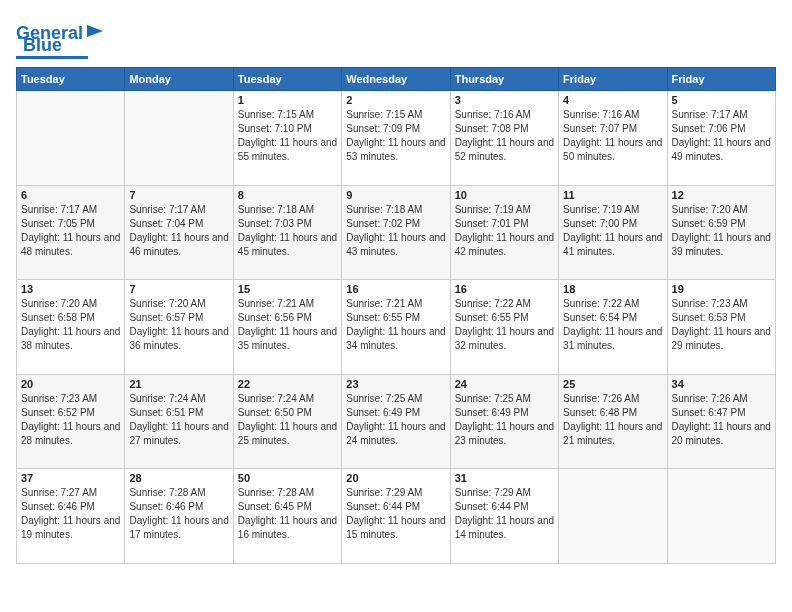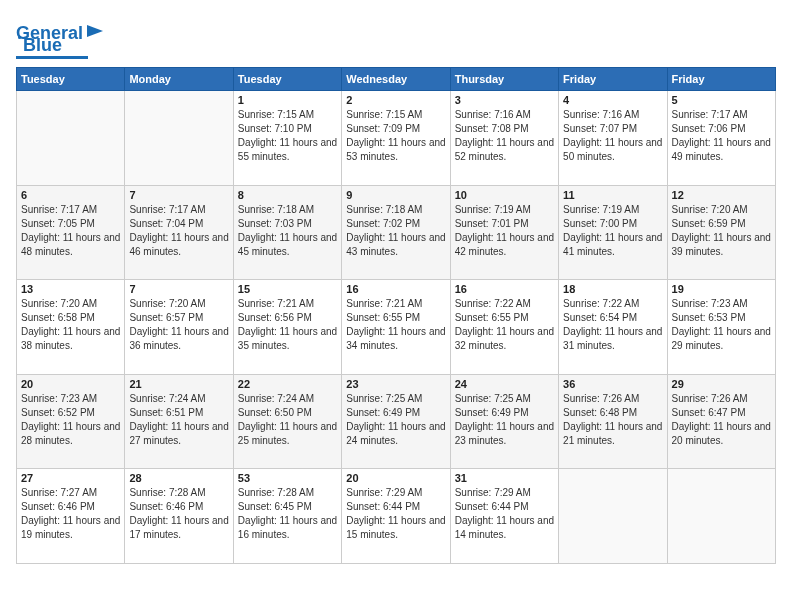--- a/index.html
+++ b/index.html
@@ -232,39 +232,39 @@
           </td>
           <td>
             <span class="day-num">23</span>
             <div class="cell-text">Sunrise: 7:25 AM<br>Sunset: 6:49 PM<br>Daylight: 11 hours and 24 minutes.</div>
           </td>
           <td>
             <span class="day-num">24</span>
             <div class="cell-text">Sunrise: 7:25 AM<br>Sunset: 6:49 PM<br>Daylight: 11 hours and 23 minutes.</div>
           </td>
           <td>
-            <span class="day-num">36</span>
+            <span class="day-num">25</span>
             <div class="cell-text">Sunrise: 7:26 AM<br>Sunset: 6:48 PM<br>Daylight: 11 hours and 21 minutes.</div>
           </td>
           <td>
-            <span class="day-num">29</span>
+            <span class="day-num">34</span>
             <div class="cell-text">Sunrise: 7:26 AM<br>Sunset: 6:47 PM<br>Daylight: 11 hours and 20 minutes.</div>
           </td>
         </tr>
         <tr>
           <td>
-            <span class="day-num">27</span>
+            <span class="day-num">37</span>
             <div class="cell-text">Sunrise: 7:27 AM<br>Sunset: 6:46 PM<br>Daylight: 11 hours and 19 minutes.</div>
           </td>
           <td>
             <span class="day-num">28</span>
             <div class="cell-text">Sunrise: 7:28 AM<br>Sunset: 6:46 PM<br>Daylight: 11 hours and 17 minutes.</div>
           </td>
           <td>
-            <span class="day-num">53</span>
+            <span class="day-num">50</span>
             <div class="cell-text">Sunrise: 7:28 AM<br>Sunset: 6:45 PM<br>Daylight: 11 hours and 16 minutes.</div>
           </td>
           <td>
             <span class="day-num">20</span>
             <div class="cell-text">Sunrise: 7:29 AM<br>Sunset: 6:44 PM<br>Daylight: 11 hours and 15 minutes.</div>
           </td>
           <td>
             <span class="day-num">31</span>
             <div class="cell-text">Sunrise: 7:29 AM<br>Sunset: 6:44 PM<br>Daylight: 11 hours and 14 minutes.</div>
           </td>

